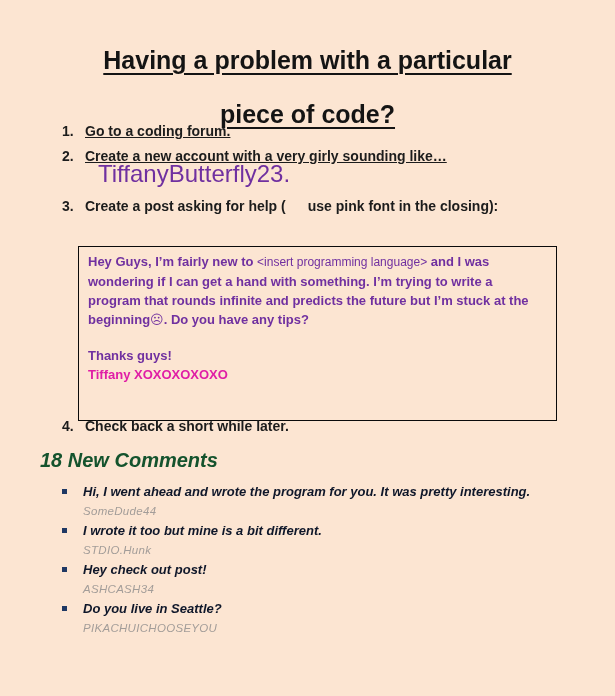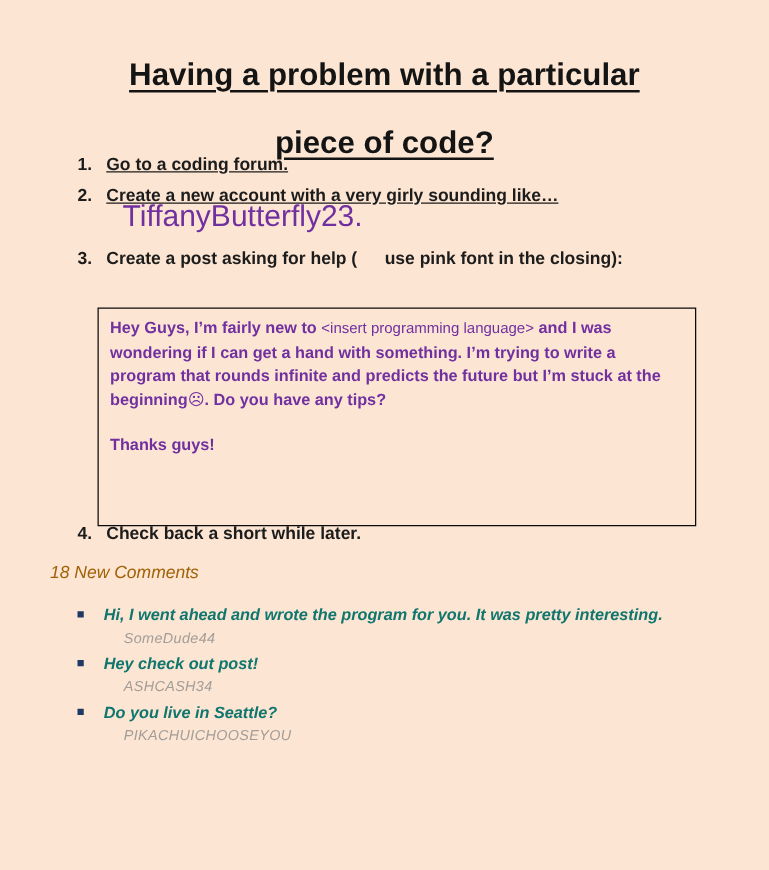--- a/index.html
+++ b/index.html
@@ -62,37 +62,37 @@
     line-height: 19px;
   }
   .lang-placeholder { font-weight: 400; font-size: 12px; }
   .sad-face { font-weight: 400; }
   .post-closing { margin: 17px 0 0 0; font-size: 13px; font-weight: 700; line-height: 19px; }
   .closing-thanks { color: #7030a0; }
   .closing-signature { color: #e01ea6; }
   
   .comments-header {
     position: absolute; top: 449px; left: 40px;
-    font-size: 14px; font-weight: 400; font-style: italic;
-    color: #a16207; white-space: nowrap;
+    font-size: 20px; font-weight: 700; font-style: italic;
+    color: #14532d; white-space: nowrap;
   }
   .comments-list { position: absolute; top: 481px; left: 62px; width: 548px; }
   .comment { margin: 0 0 0 0; }
   .comment-text {
     font-size: 13px; font-weight: 700; font-style: italic;
-    color: #0f766e; line-height: 21px; white-space: nowrap;
+    color: #0f172a; line-height: 21px; white-space: nowrap;
   }
   .bullet-square {
     display: inline-block; width: 5px; height: 5px;
     background: #1f3864; margin-right: 16px;
     vertical-align: 2px;
   }
   .comment-username {
     font-size: 11.5px; font-style: italic; font-weight: 400;
-    color: #a39d99; line-height: 18px; margin-left: 37px;
+    color: #a39d99; line-height: 18px; margin-left: 21px;
     white-space: nowrap; letter-spacing: 0.3px;
   }
 </style>
 </head>
 <body>
 
 <div class="title-block">
   <span class="title-line"><span>Having a problem with a particular</span></span>
   <span class="title-line"><span>piece of code?</span></span>
 </div>
@@ -108,35 +108,40 @@
 <div class="girly-username">TiffanyButterfly23.</div>
 
 <div class="step step-3">
   <span class="num">3.</span><span>Create a post asking for help (</span><span class="underlined-part">use pink font in the closing</span><span>):</span>
 </div>
 
 <div class="post-box">
   <p class="post-body"><span>Hey Guys, I’m fairly new to </span><span class="lang-placeholder">&lt;insert programming language&gt;</span><span> and I was wondering if I can get a hand with something. I’m trying to write a program that rounds infinite and predicts the future but I’m stuck at the beginning</span><span class="sad-face">☹</span><span>. Do you have any tips?</span></p>
   <p class="post-closing">
     <span class="closing-thanks">Thanks guys!</span><br>
+    <span class="closing-signature">Tiffany XOXOXOXOXO</span>
   </p>
 </div>
 
 <div class="step step-4">
   <span class="num">4.</span><span>Check back a short while later.</span>
 </div>
 
 <div class="comments-header">18 New Comments</div>
 
 <div class="comments-list">
   <div class="comment">
     <div class="comment-text"><span class="bullet-square"></span><span>Hi, I went ahead and wrote the program for you. It was pretty interesting.</span></div>
     <div class="comment-username">SomeDude44</div>
   </div>
   <div class="comment">
+    <div class="comment-text"><span class="bullet-square"></span><span>I wrote it too but mine is a bit different.</span></div>
+    <div class="comment-username">STDIO.Hunk</div>
+  </div>
+  <div class="comment">
     <div class="comment-text"><span class="bullet-square"></span><span>Hey check out post!</span></div>
     <div class="comment-username">ASHCASH34</div>
   </div>
   <div class="comment">
     <div class="comment-text"><span class="bullet-square"></span><span>Do you live in Seattle?</span></div>
     <div class="comment-username">PIKACHUICHOOSEYOU</div>
   </div>
 </div>
 
 </body></html>

